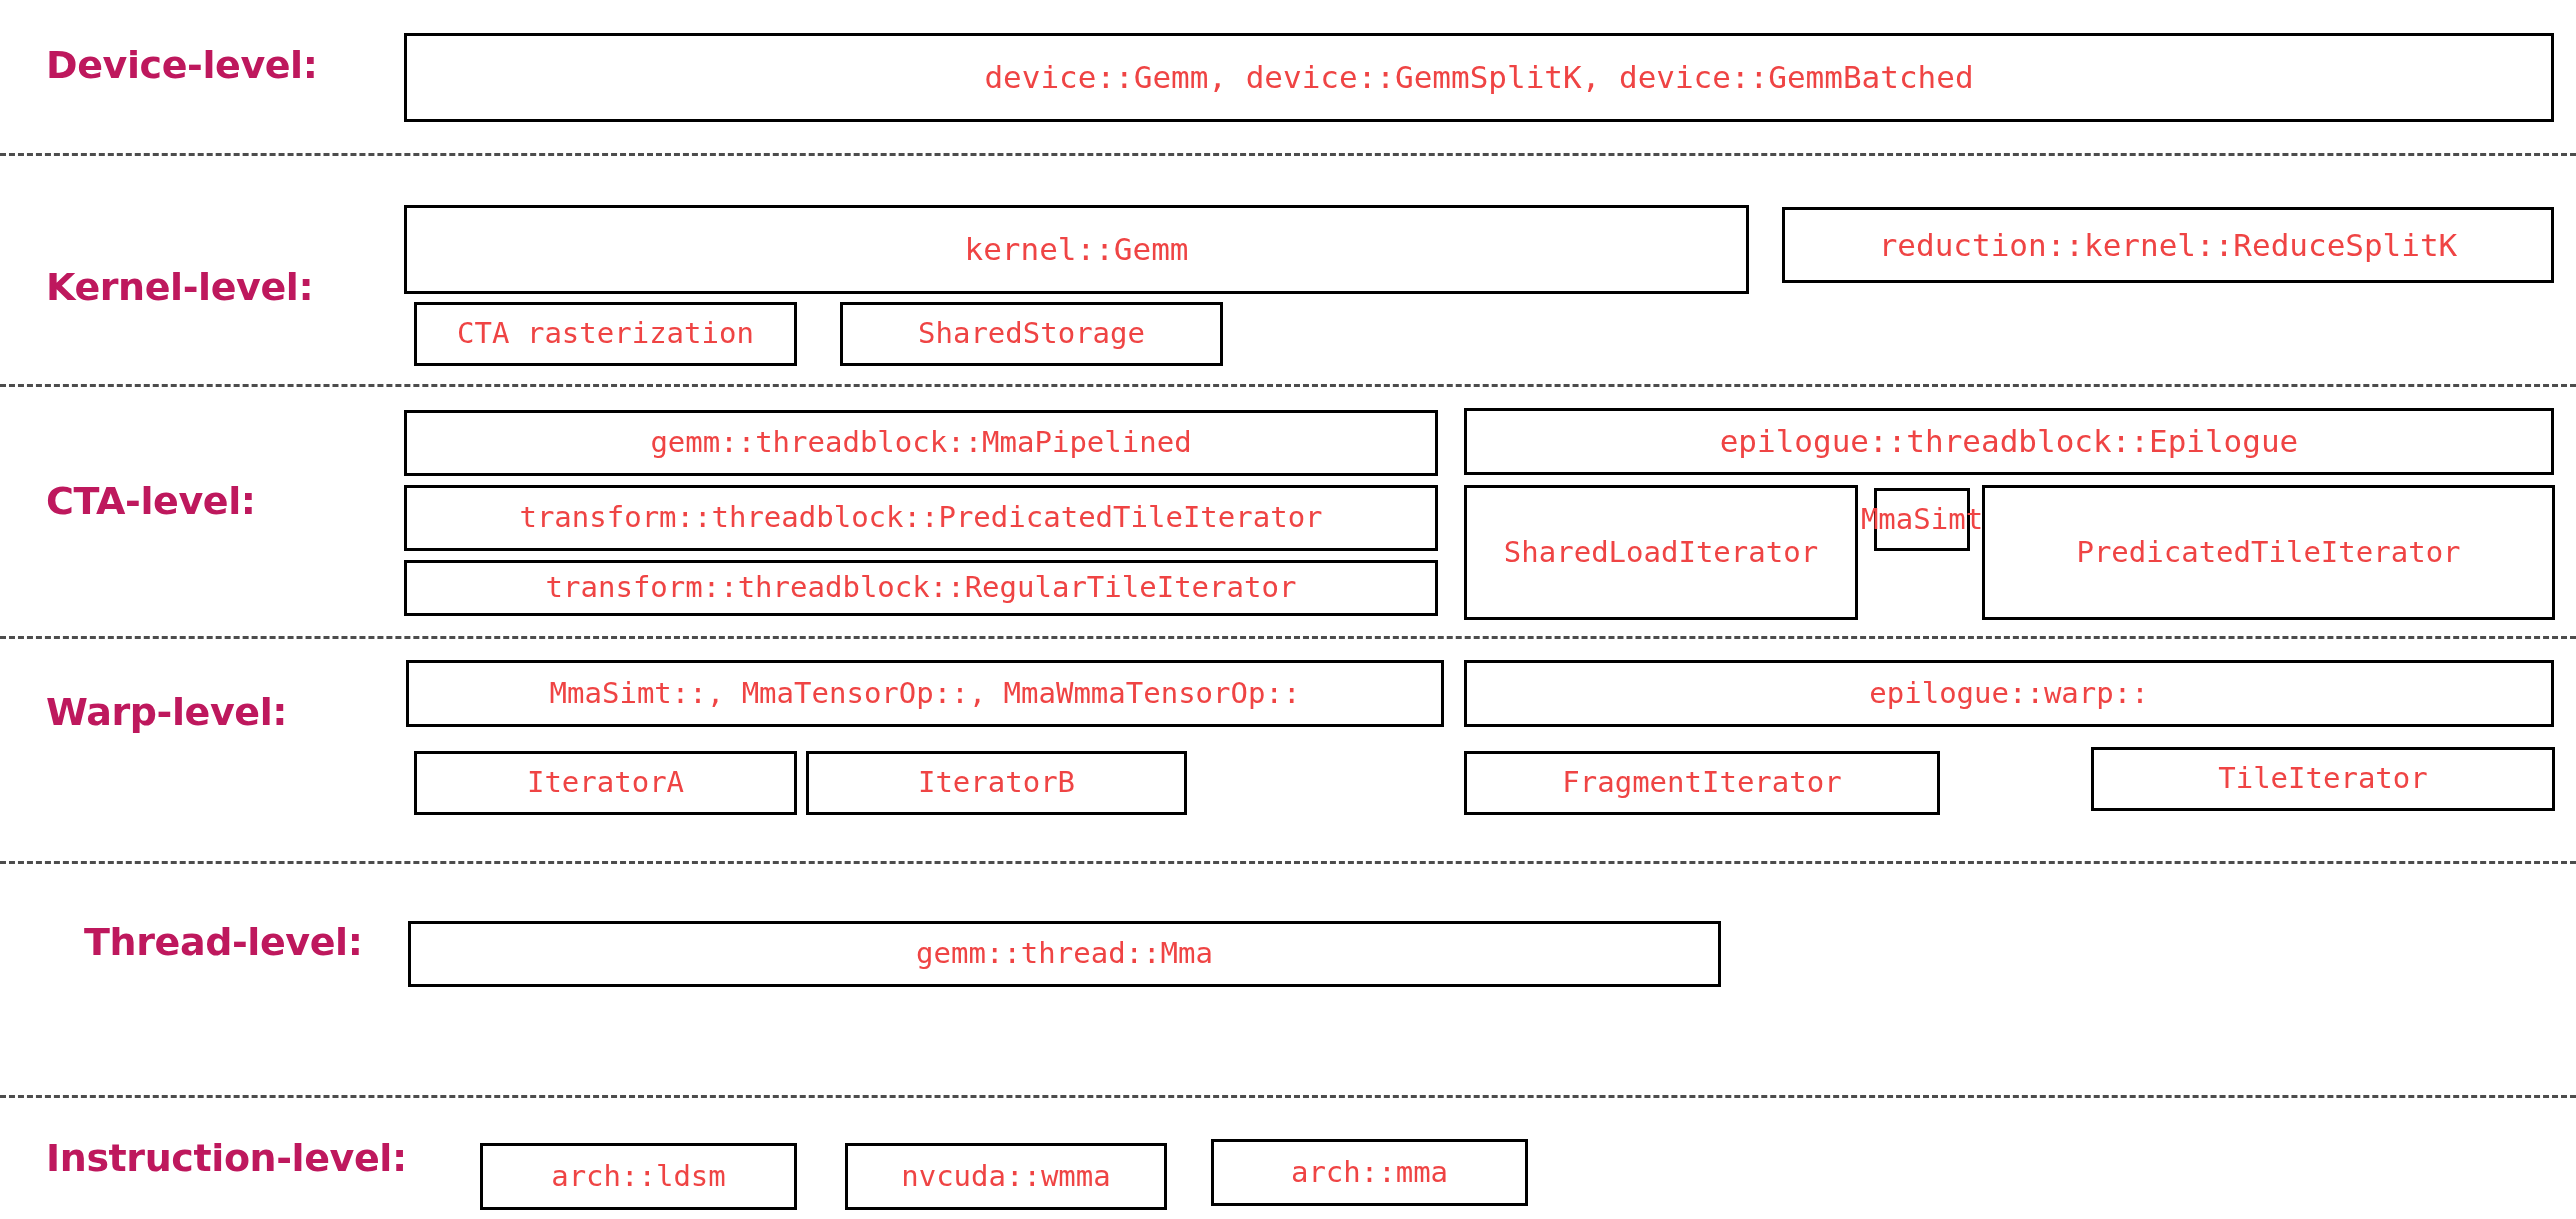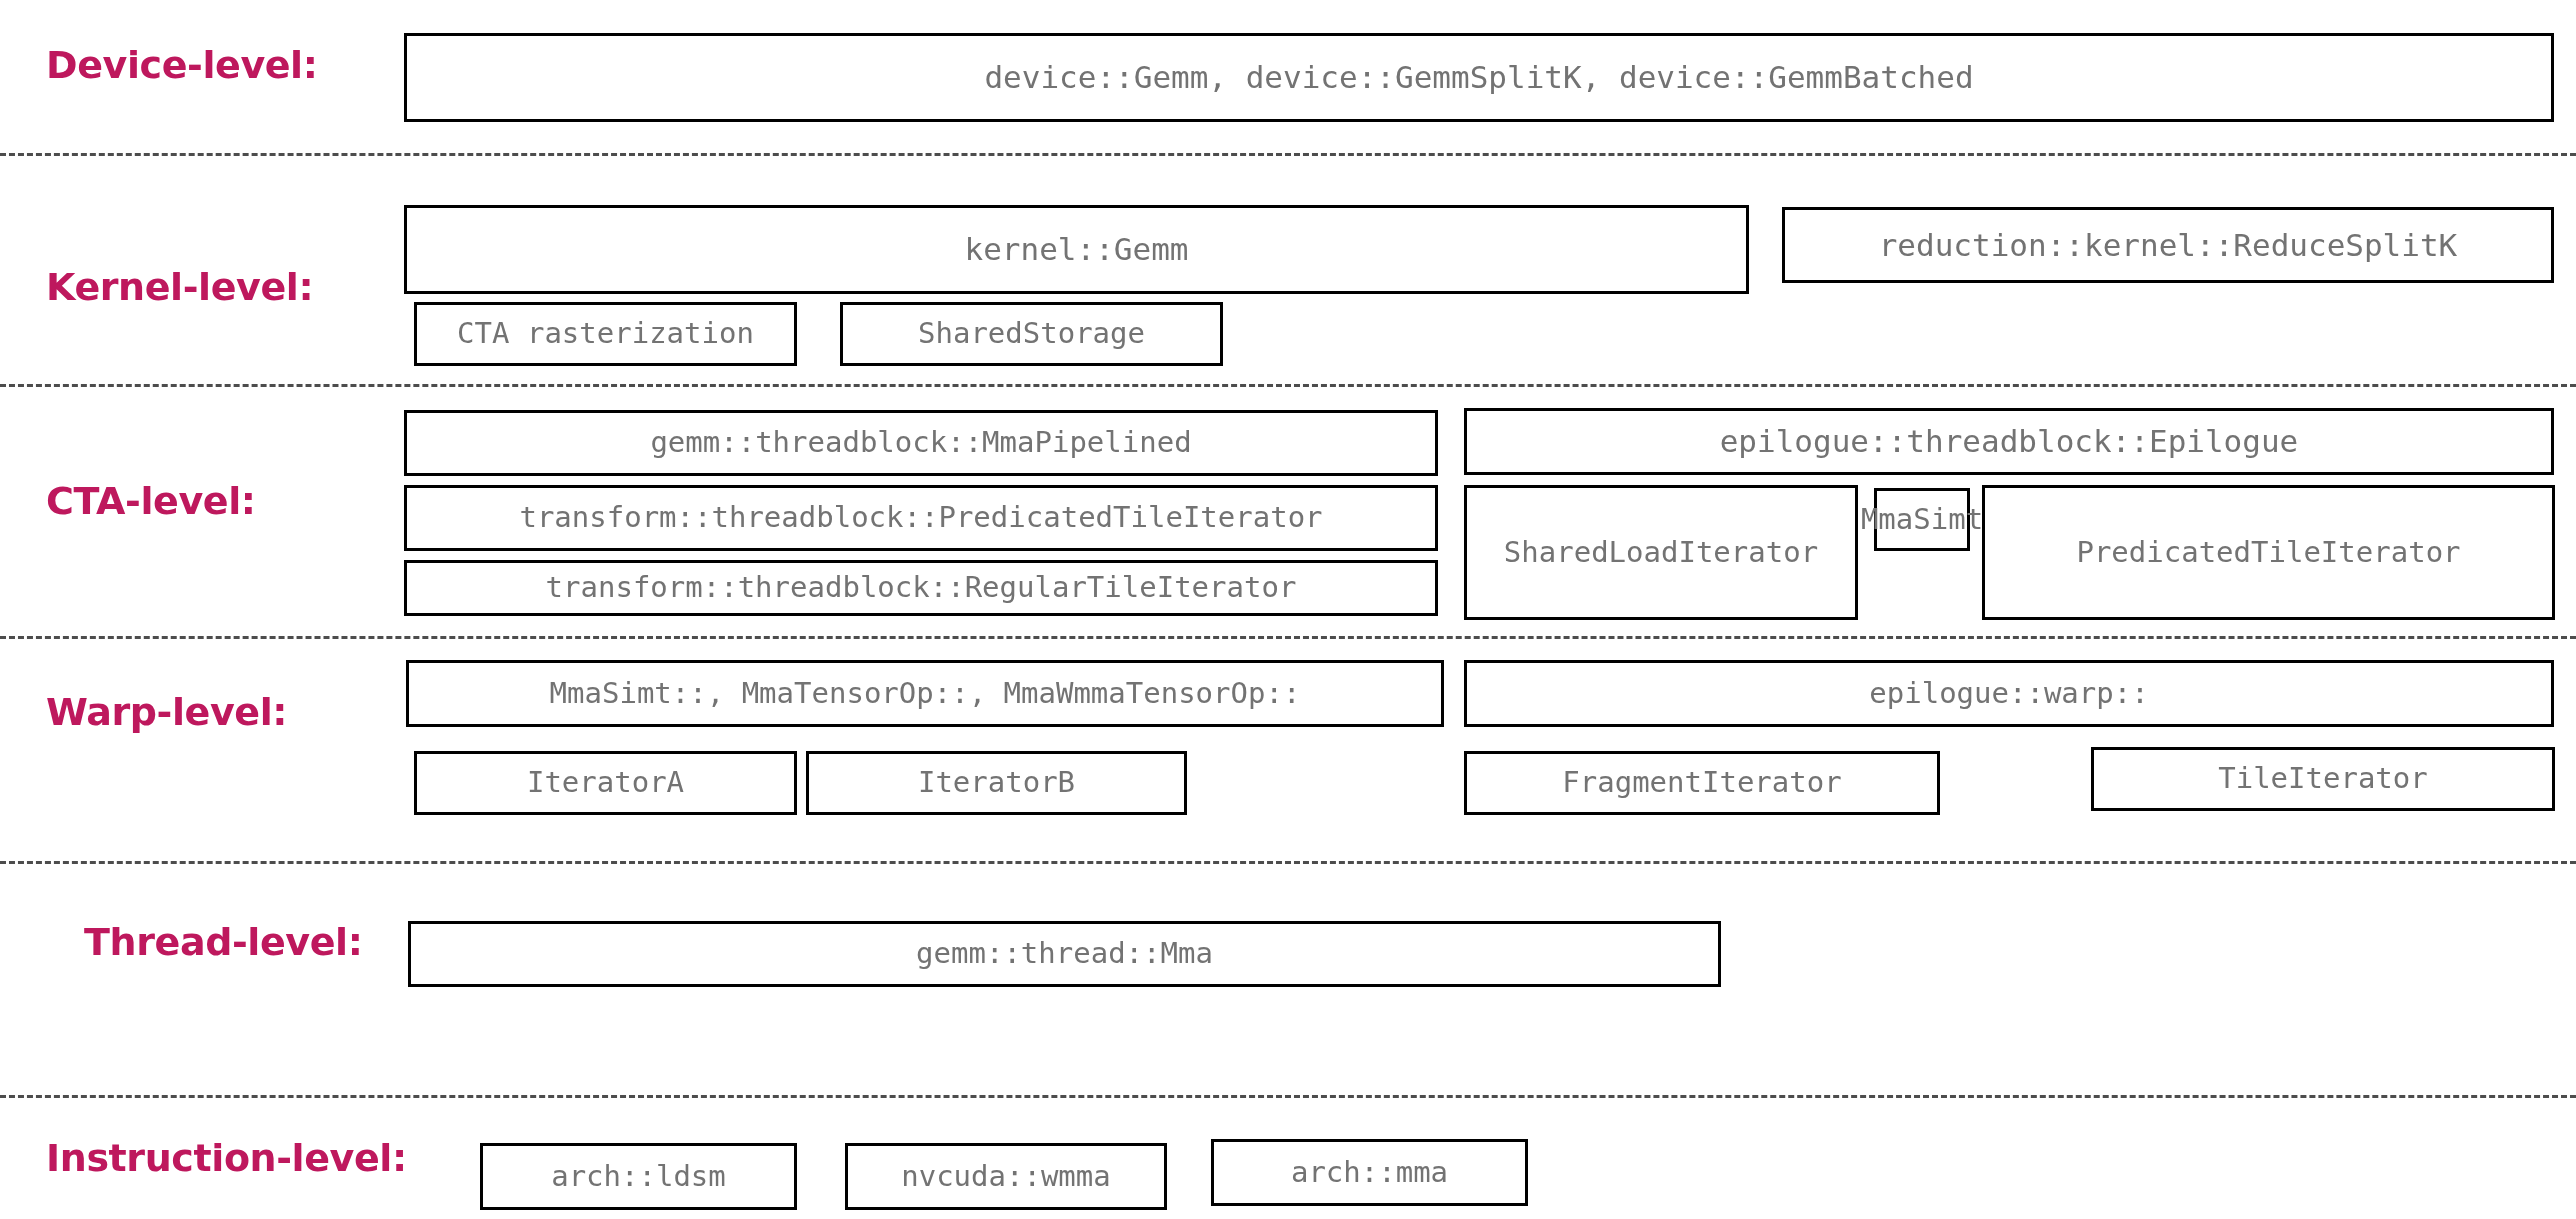--- a/index.html
+++ b/index.html
@@ -32,21 +32,21 @@
     letter-spacing: -0.4px;
     line-height: 1;
   }
 
   .node {
     border: 3.1px solid #000000;
     background: #ffffff;
     display: flex;
     align-items: center;
     justify-content: center;
-    color: #737373;
+    color: #ef4444;
     font-family: "DejaVu Sans Mono", monospace;
     line-height: 1.1;
     white-space: nowrap;
   }
 
   .divider {
     border-top: 3.1px dashed #4d4d4d;
     height: 0;
   }
 </style>

